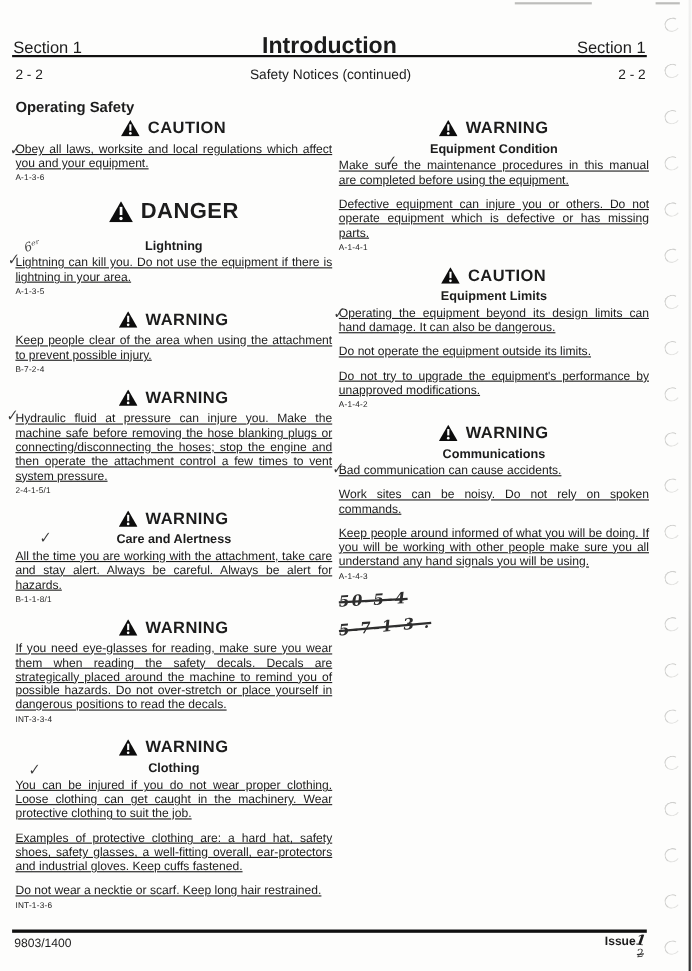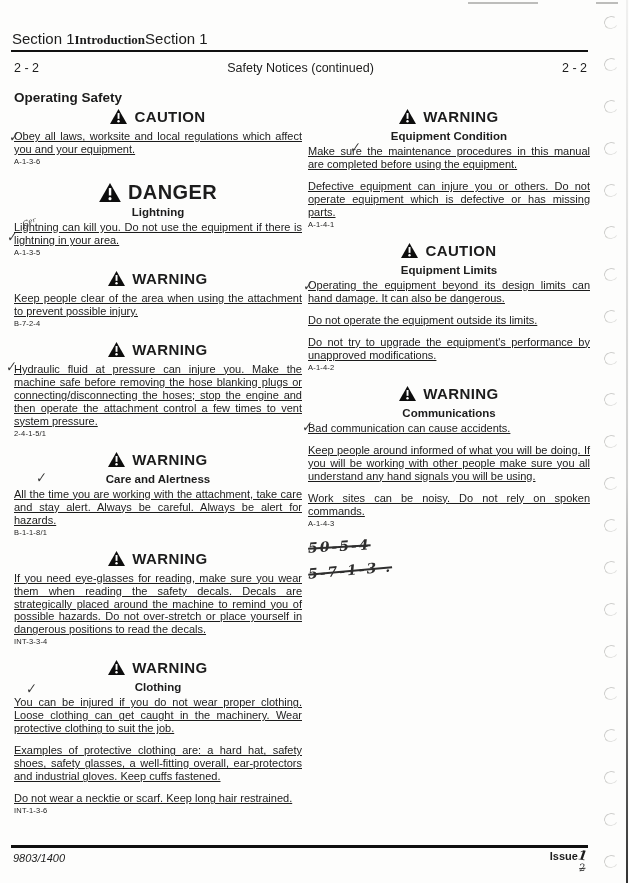--- a/index.html
+++ b/index.html
@@ -9,42 +9,42 @@
     position: relative;
     width: 629px; height: 883px;
     margin: 0 auto;
     background: #fdfdfc;
     color: #1c1c1c;
     overflow: hidden;
   }
   
   .hdr-row {
     position: absolute; left: 12px; right: 42px; top: 30px;
-    display: flex; align-items: baseline;
+    display: flex; justify-content: space-between; align-items: baseline;
     font-size: 15px;
   }
-  .hdr-title { font-weight: bold; font-size: 13px; font-family: Liberation Serif, serif; }
+  .hdr-title { font-weight: bold; font-size: 21px; }
   .hdr-rule { position: absolute; left: 11px; right: 41px; top: 50px; height: 2.4px; background: #111; }
   .sub-row {
     position: absolute; left: 14px; right: 42px; top: 61px;
     display: flex; justify-content: space-between; align-items: flex-start;
     font-size: 12.5px;
   }
   .op-safety { position: absolute; left: 14px; top: 90px; font-weight: bold; font-size: 13.5px; }
   
   .col { position: absolute; top: 108px; }
   .col-left  { left: 14px;  width: 288px; }
   .col-right { left: 308px; width: 282px; }
   .notice { position: relative; }
   .n-head {
     display: flex; justify-content: center; align-items: center; gap: 7px;
     font-weight: bold; font-size: 15px; letter-spacing: .4px;
     margin: 13px 0 5px;
   }
-  .n-head.danger { font-size: 20px; margin: 15px 0 2px; }
+  .n-head.danger { font-size: 20px; margin: 15px 0 14px; }
   .tri { display: inline-flex; }
   .tri svg { width: 17px; height: 15px; }
   .n-head.danger .tri svg { width: 22px; height: 19px; }
   .n-sub { text-align: center; font-weight: bold; font-size: 11.5px; margin: 0 0 3px; }
   .notice p {
     font-size: 11px; line-height: 1.18; text-align: justify;
     margin: 0 0 9px;
     text-decoration: underline;
   }
   .notice p:last-of-type { margin-bottom: 1px; }
@@ -64,21 +64,21 @@
   .scribble {
     position: absolute; left: 0;
     font-family: "DejaVu Serif", serif; font-style: italic; font-weight: bold;
     color: #2e2e2e; font-size: 14px;
     text-decoration: line-through; text-decoration-thickness: 2px;
     transform: rotate(-3deg); letter-spacing: 2px;
   }
   .scribble.s2 { top: 24px; transform: rotate(-5deg); }
   
   .ftr-rule { position: absolute; left: 11px; right: 41px; top: 845px; height: 2.6px; background: #101010; }
-  .ftr-left { position: absolute; left: 13px; top: 852px; font-size: 11px; font-style: italic; }
+  .ftr-left { position: absolute; left: 13px; top: 852px; font-size: 11px; }
   .ftr-right {
     position: absolute; right: 42px; top: 848px; font-size: 11px; font-weight: bold;
     display: flex; align-items: baseline; gap: 0;
   }
   .issue-mark {
     font-family: "DejaVu Serif", serif; font-style: italic; font-weight: bold;
     transform: rotate(8deg); display: inline-block; font-size: 13px;
   }
   .issue-scribble {
     position: absolute; right: 44px; top: 862px;
@@ -287,22 +287,22 @@
             <svg viewBox="0 0 24 21">
               <path d="M12 0L24 21H0Z" fill="#0d0d0d"></path>
               <rect x="10.7" y="5.6" width="2.7" height="8.2" fill="#fff"></rect>
               <circle cx="12" cy="17.3" r="1.7" fill="#fff"></circle>
             </svg>
           </span>
         <span>WARNING</span>
       </div>
       <div class="n-sub">Communications</div>
       <p>Bad communication can cause accidents.</p>
+      <p>Work sites can be noisy. Do not rely on spoken commands.</p>
       <p>Keep people around informed of what you will be doing. If you will be working with other people make sure you all understand any hand signals you will be using.</p>
-      <p>Work sites can be noisy. Do not rely on spoken commands.</p>
       <span class="code">A-1-4-3</span>
     </div>
 
     <div class="scribbles">
       <span class="scribble">50-5-4</span>
       <span class="scribble s2">5-7-1-3 .</span>
     </div>
 
   </div>
 

